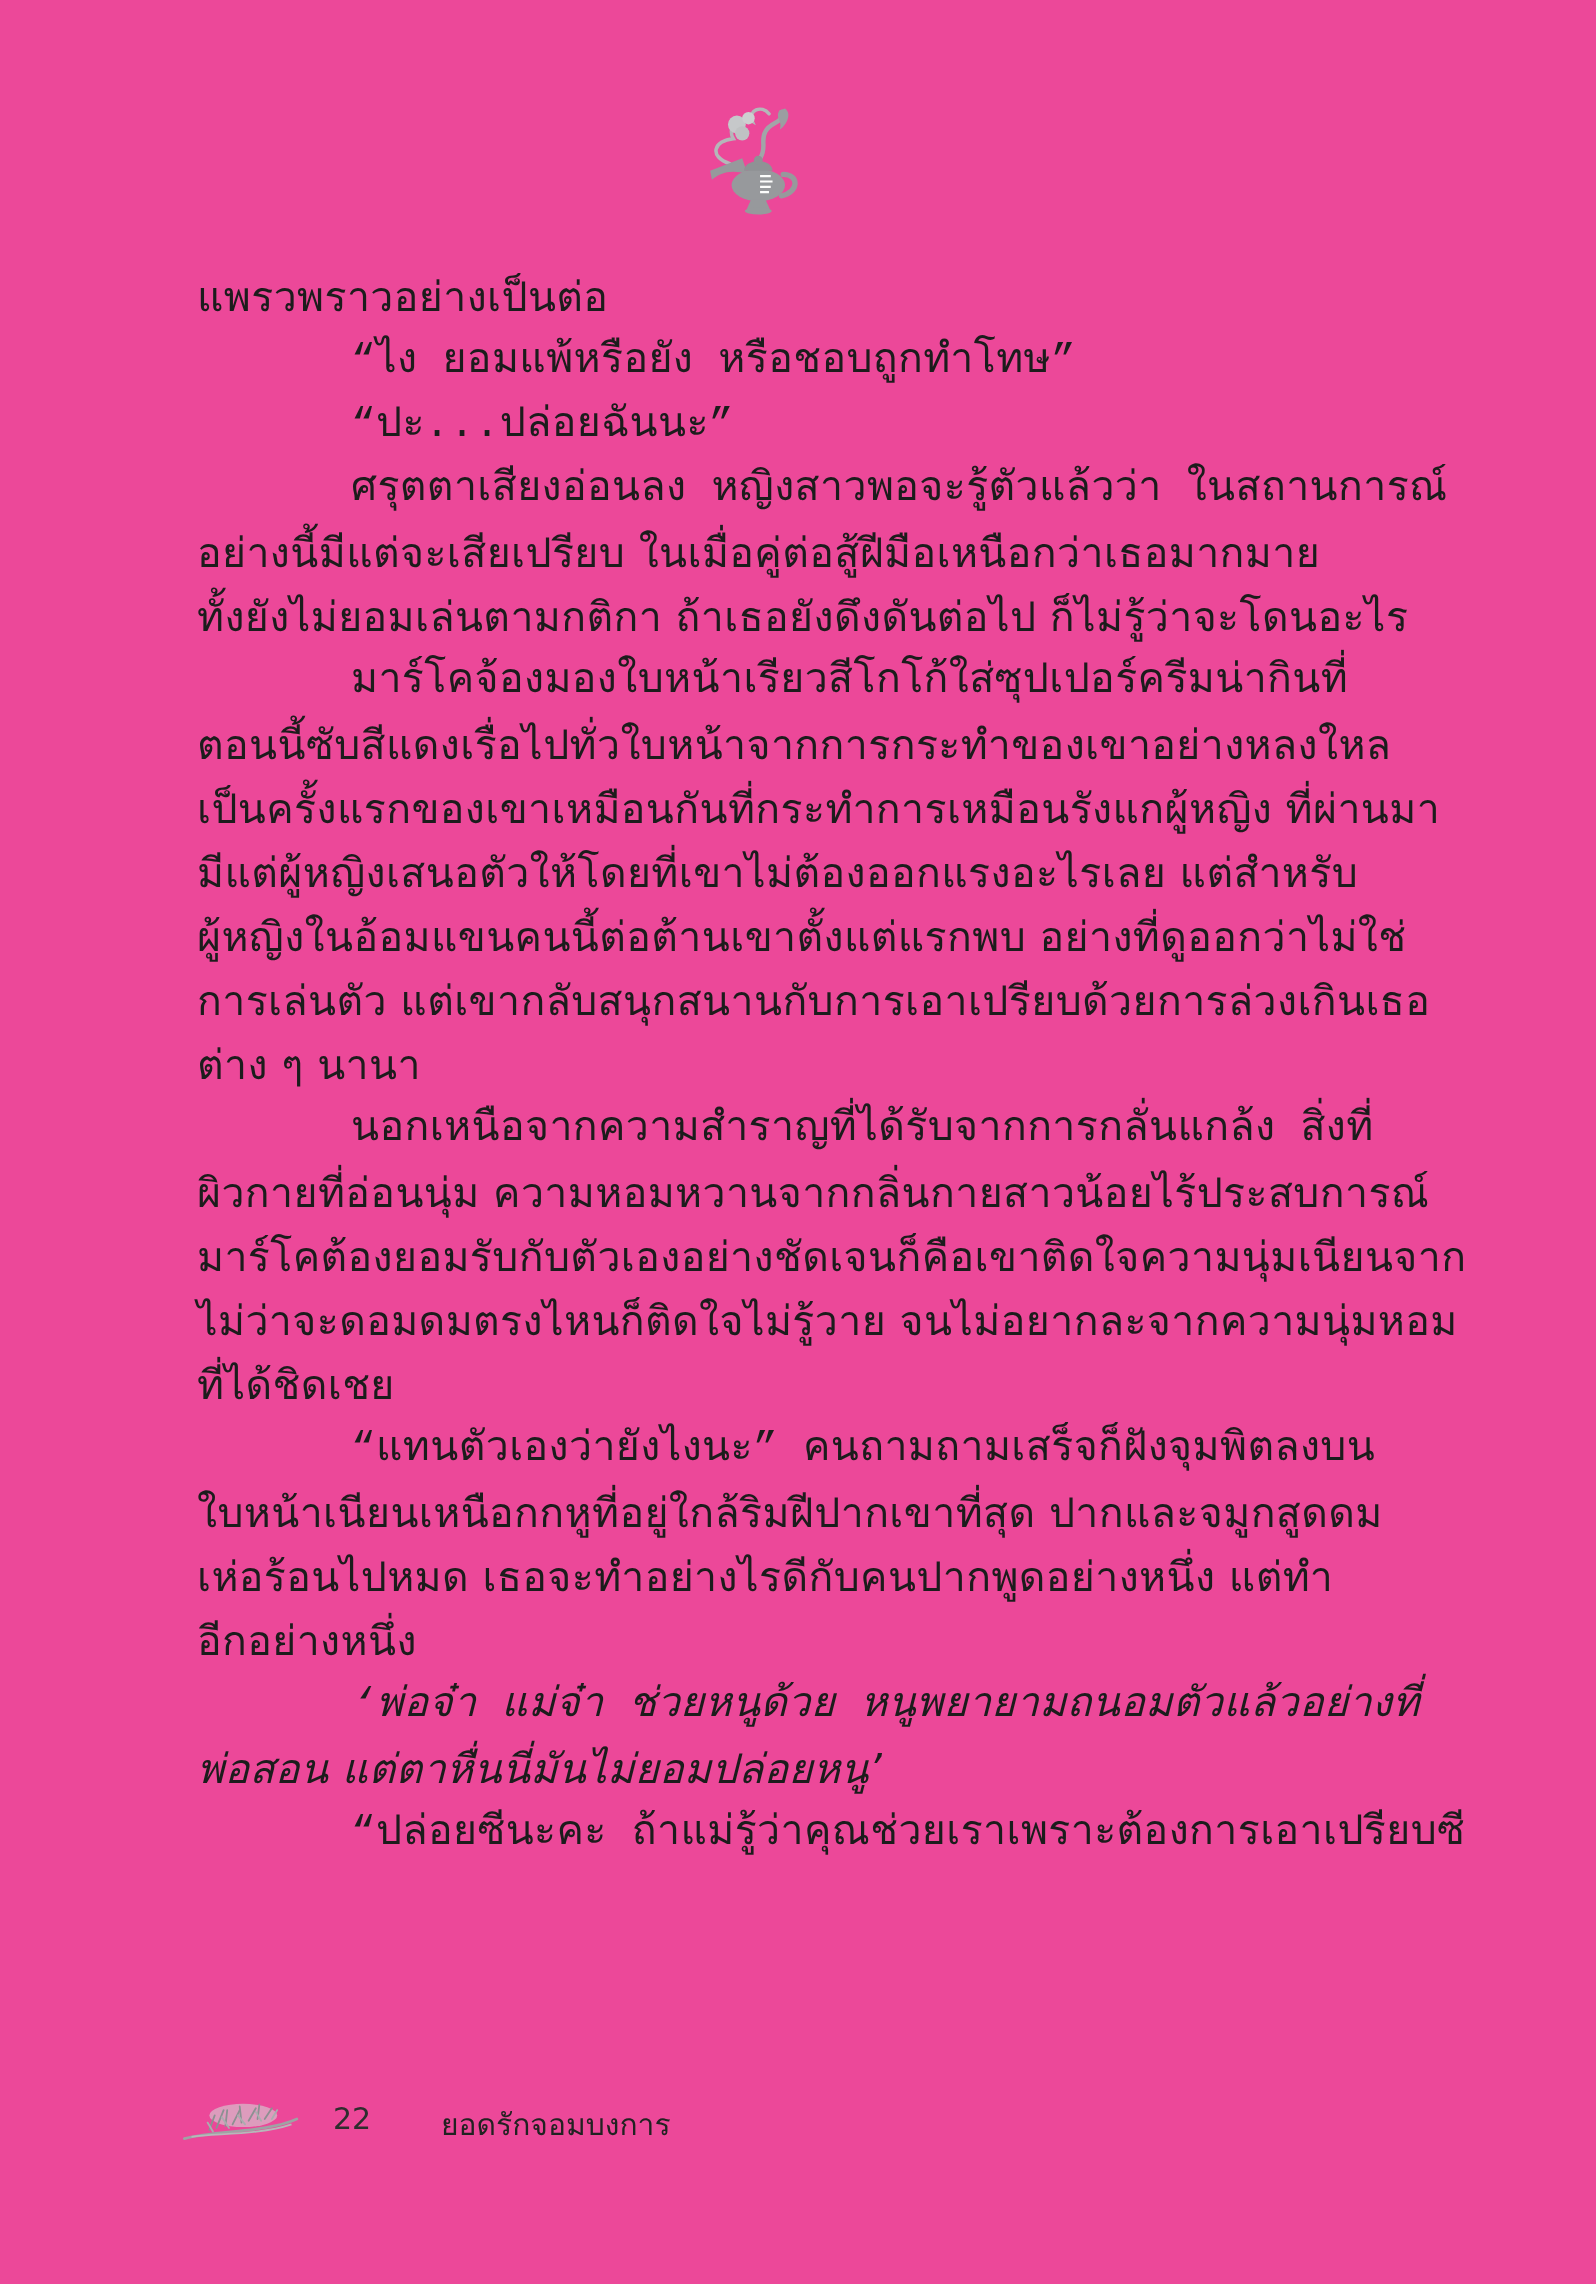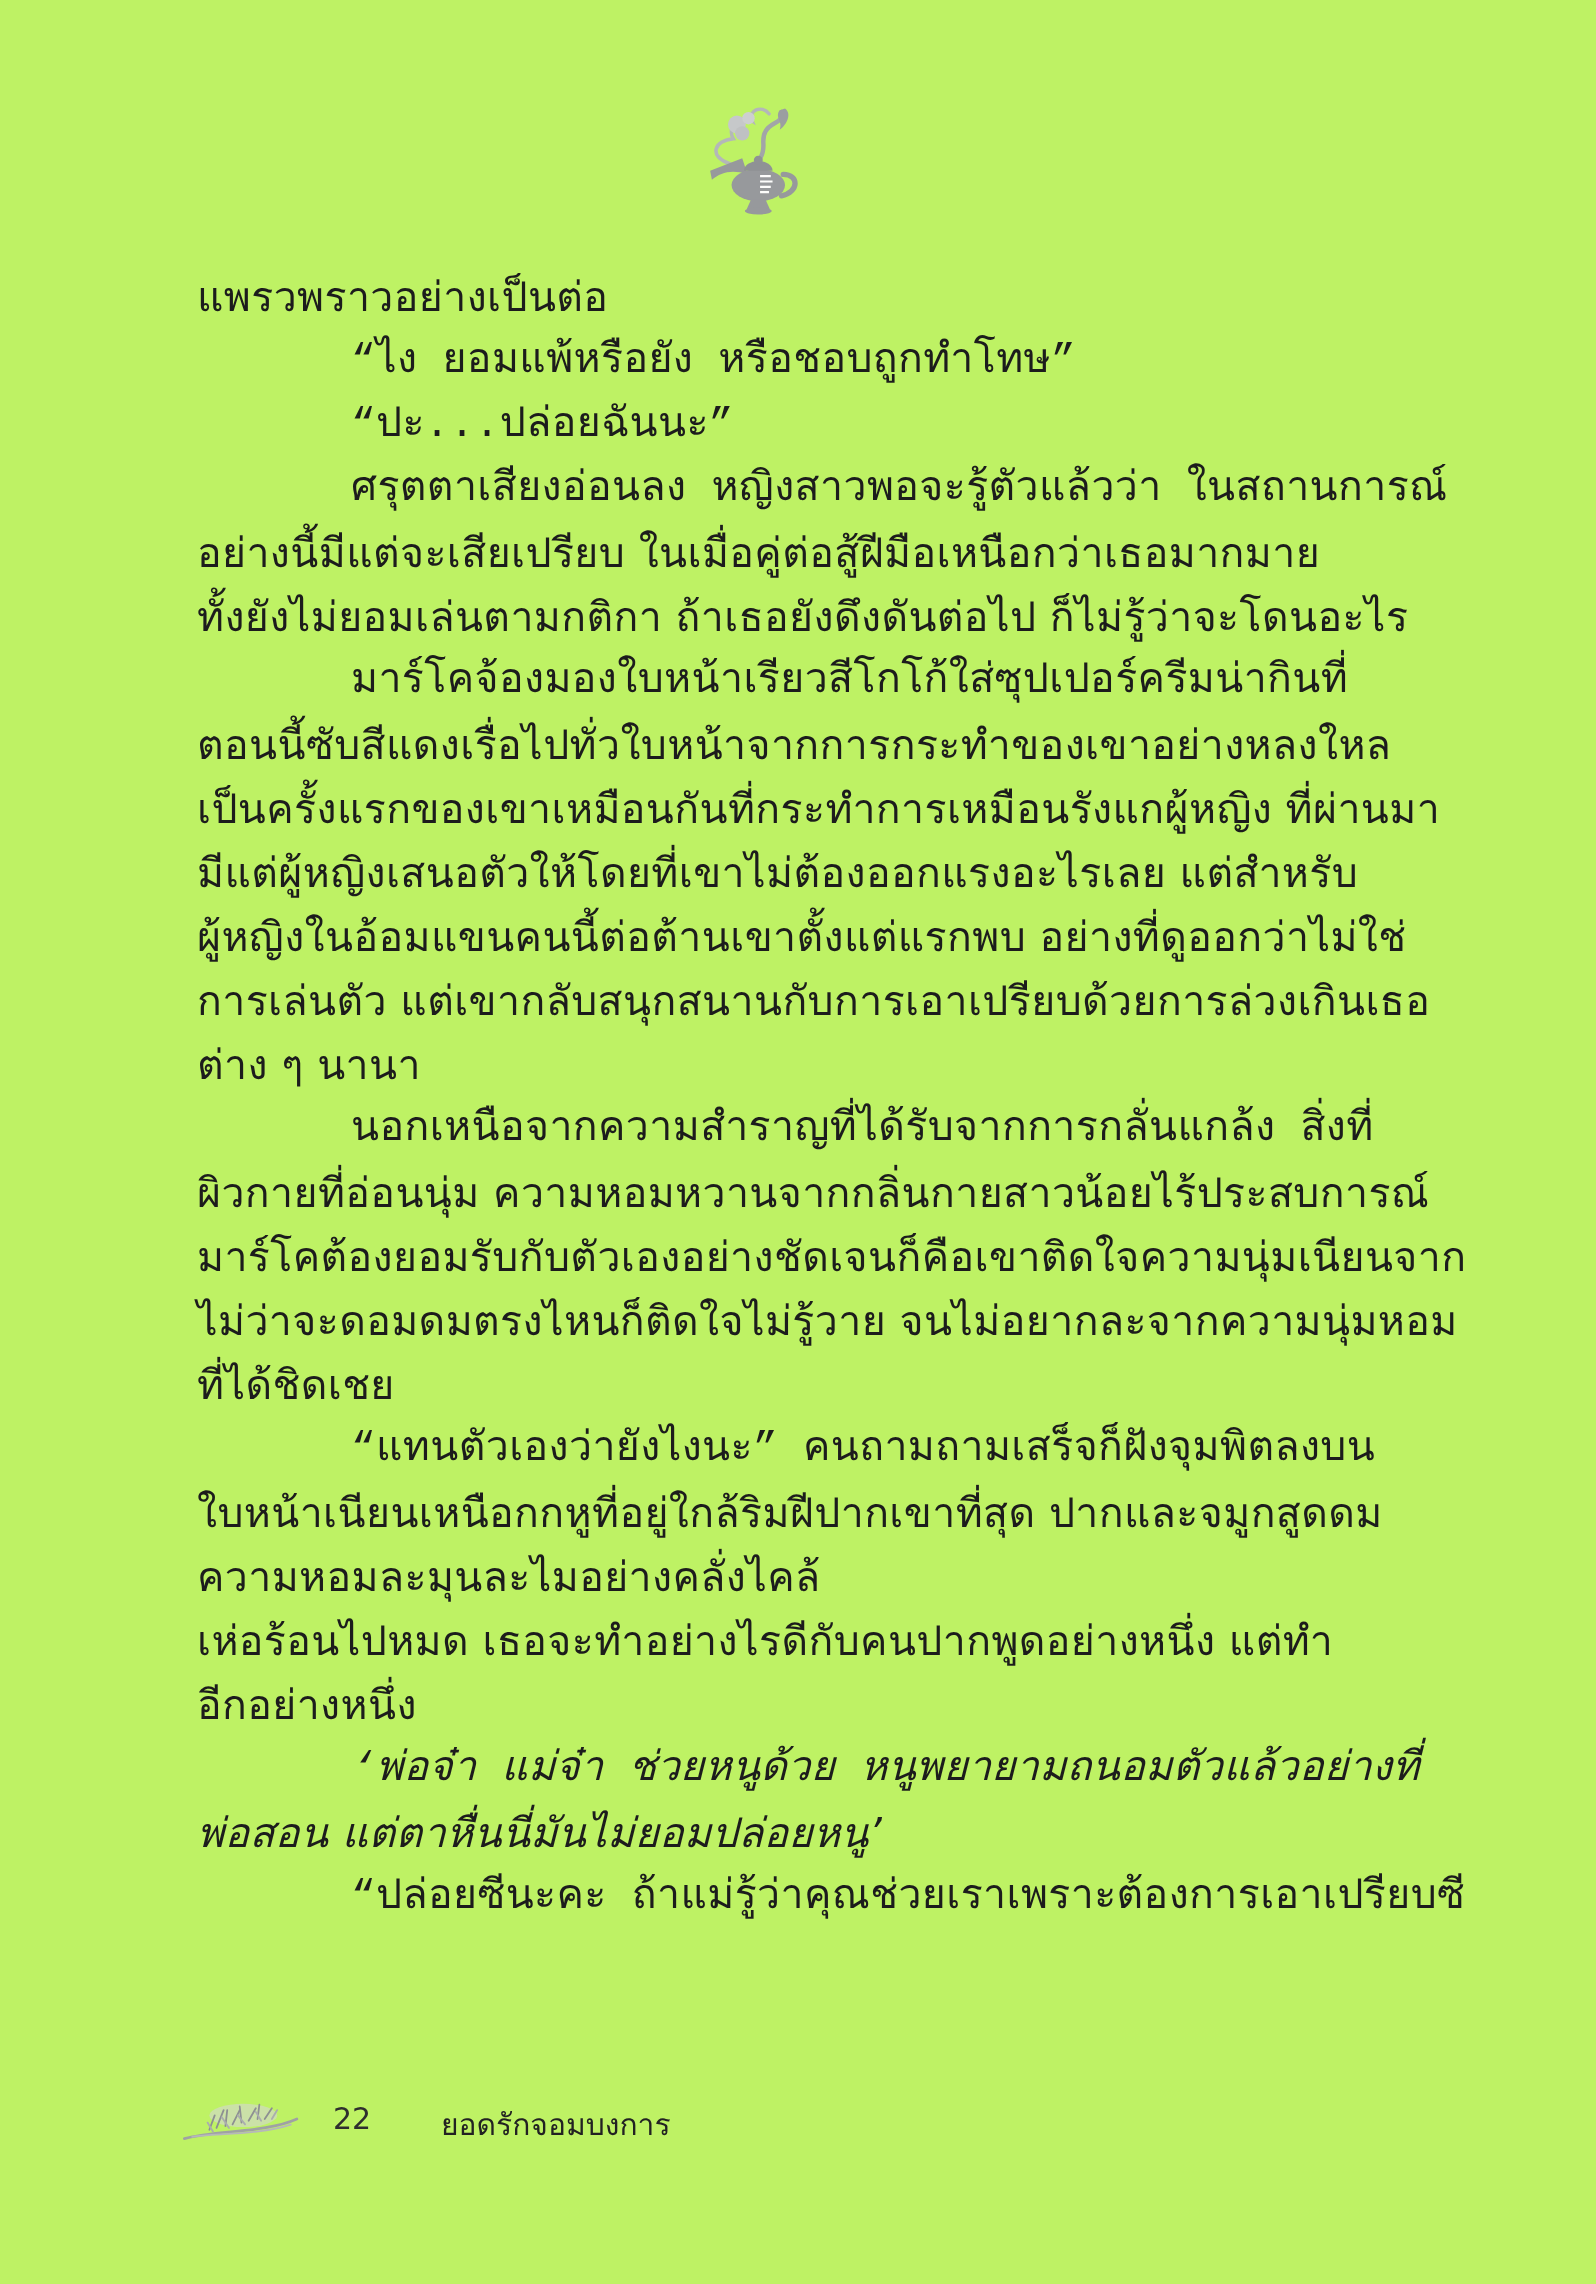--- a/index.html
+++ b/index.html
@@ -8,21 +8,21 @@
     width: 1597px;
     height: 2285px;
     background: #fdfdfc;
     overflow: hidden;
     font-family: "DejaVu Sans", sans-serif;
   }
   .page {
     position: relative;
     width: 1597px;
     height: 2285px;
-    background: #bef264;
+    background: #ec4899;
   }
   .ornament-top {
     position: absolute;
     left: 703px;
     top: 103px;
     width: 107px;
     height: 116px;
   }
   .text-block {
     position: absolute;
@@ -117,21 +117,20 @@
       <div class="line">ผู้หญิงในอ้อมแขนคนนี้ต่อต้านเขาตั้งแต่แรกพบ อย่างที่ดูออกว่าไม่ใช่</div>
       <div class="line">การเล่นตัว แต่เขากลับสนุกสนานกับการเอาเปรียบด้วยการล่วงเกินเธอ</div>
       <div class="line">ต่าง ๆ นานา</div>
       <div class="line indent">นอกเหนือจากความสำราญที่ได้รับจากการกลั่นแกล้ง สิ่งที่</div>
       <div class="line">ผิวกายที่อ่อนนุ่ม ความหอมหวานจากกลิ่นกายสาวน้อยไร้ประสบการณ์</div>
       <div class="line">มาร์โคต้องยอมรับกับตัวเองอย่างชัดเจนก็คือเขาติดใจความนุ่มเนียนจาก</div>
       <div class="line">ไม่ว่าจะดอมดมตรงไหนก็ติดใจไม่รู้วาย จนไม่อยากละจากความนุ่มหอม</div>
       <div class="line">ที่ได้ชิดเชย</div>
       <div class="line indent">“แทนตัวเองว่ายังไงนะ” คนถามถามเสร็จก็ฝังจุมพิตลงบน</div>
       <div class="line">ใบหน้าเนียนเหนือกกหูที่อยู่ใกล้ริมฝีปากเขาที่สุด ปากและจมูกสูดดม</div>
-      <div class="line">ความหอมละมุนละไมอย่างคลั่งไคล้</div>
       <div class="line">เห่อร้อนไปหมด เธอจะทำอย่างไรดีกับคนปากพูดอย่างหนึ่ง แต่ทำ</div>
       <div class="line">อีกอย่างหนึ่ง</div>
       <div class="line indent italic">‘พ่อจ๋า แม่จ๋า ช่วยหนูด้วย หนูพยายามถนอมตัวแล้วอย่างที่</div>
       <div class="line italic">พ่อสอน แต่ตาหื่นนี่มันไม่ยอมปล่อยหนู’</div>
       <div class="line indent">“ปล่อยซีนะคะ ถ้าแม่รู้ว่าคุณช่วยเราเพราะต้องการเอาเปรียบซี</div>
     </div>
 
   <div class="footer">
     <div class="footer-sketch">
       <svg width="125" height="54" viewBox="0 0 140 60" xmlns="http://www.w3.org/2000/svg">

